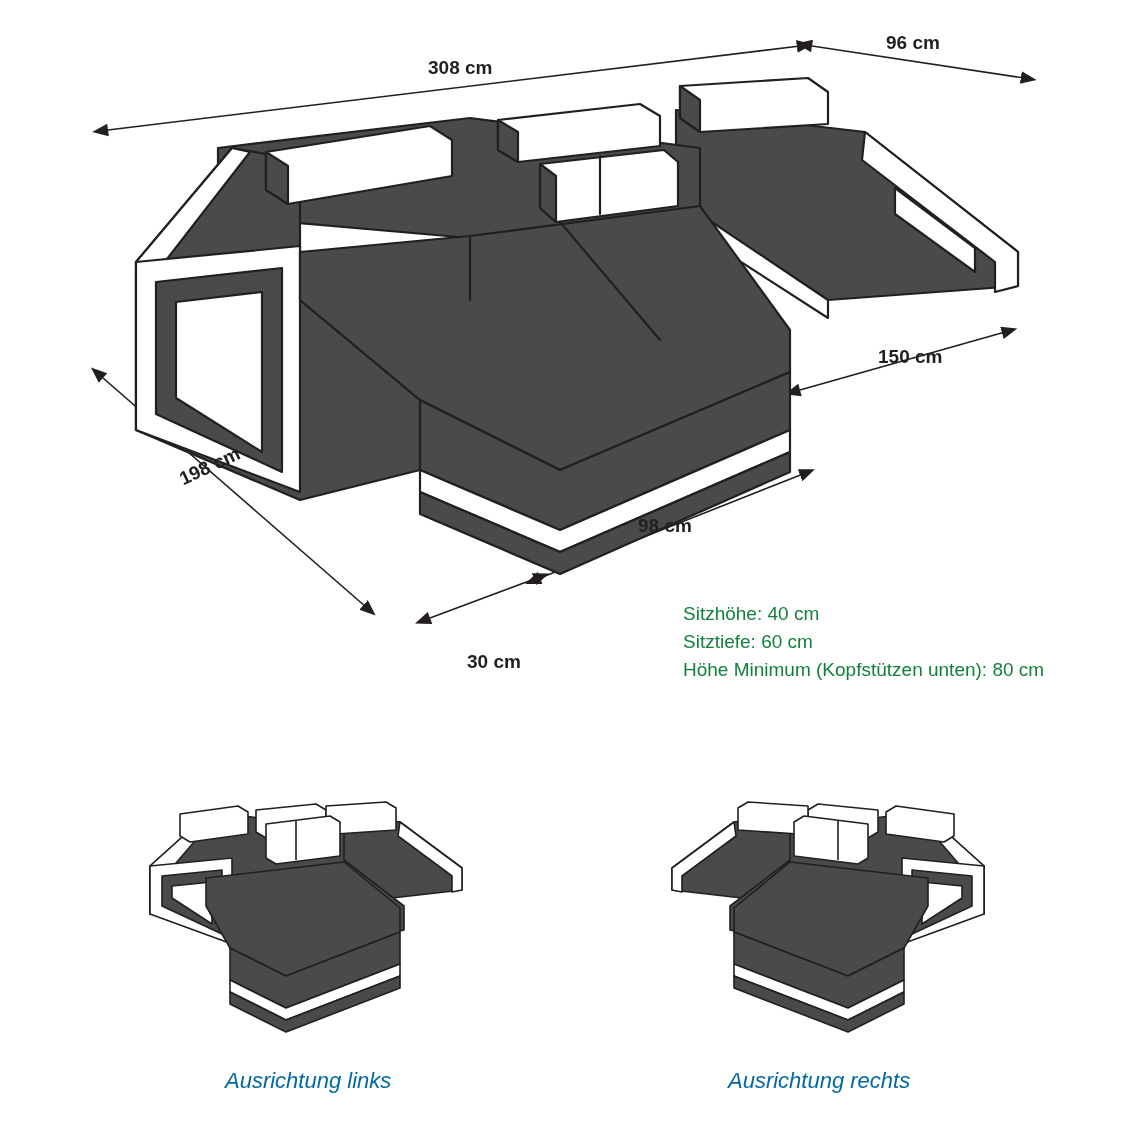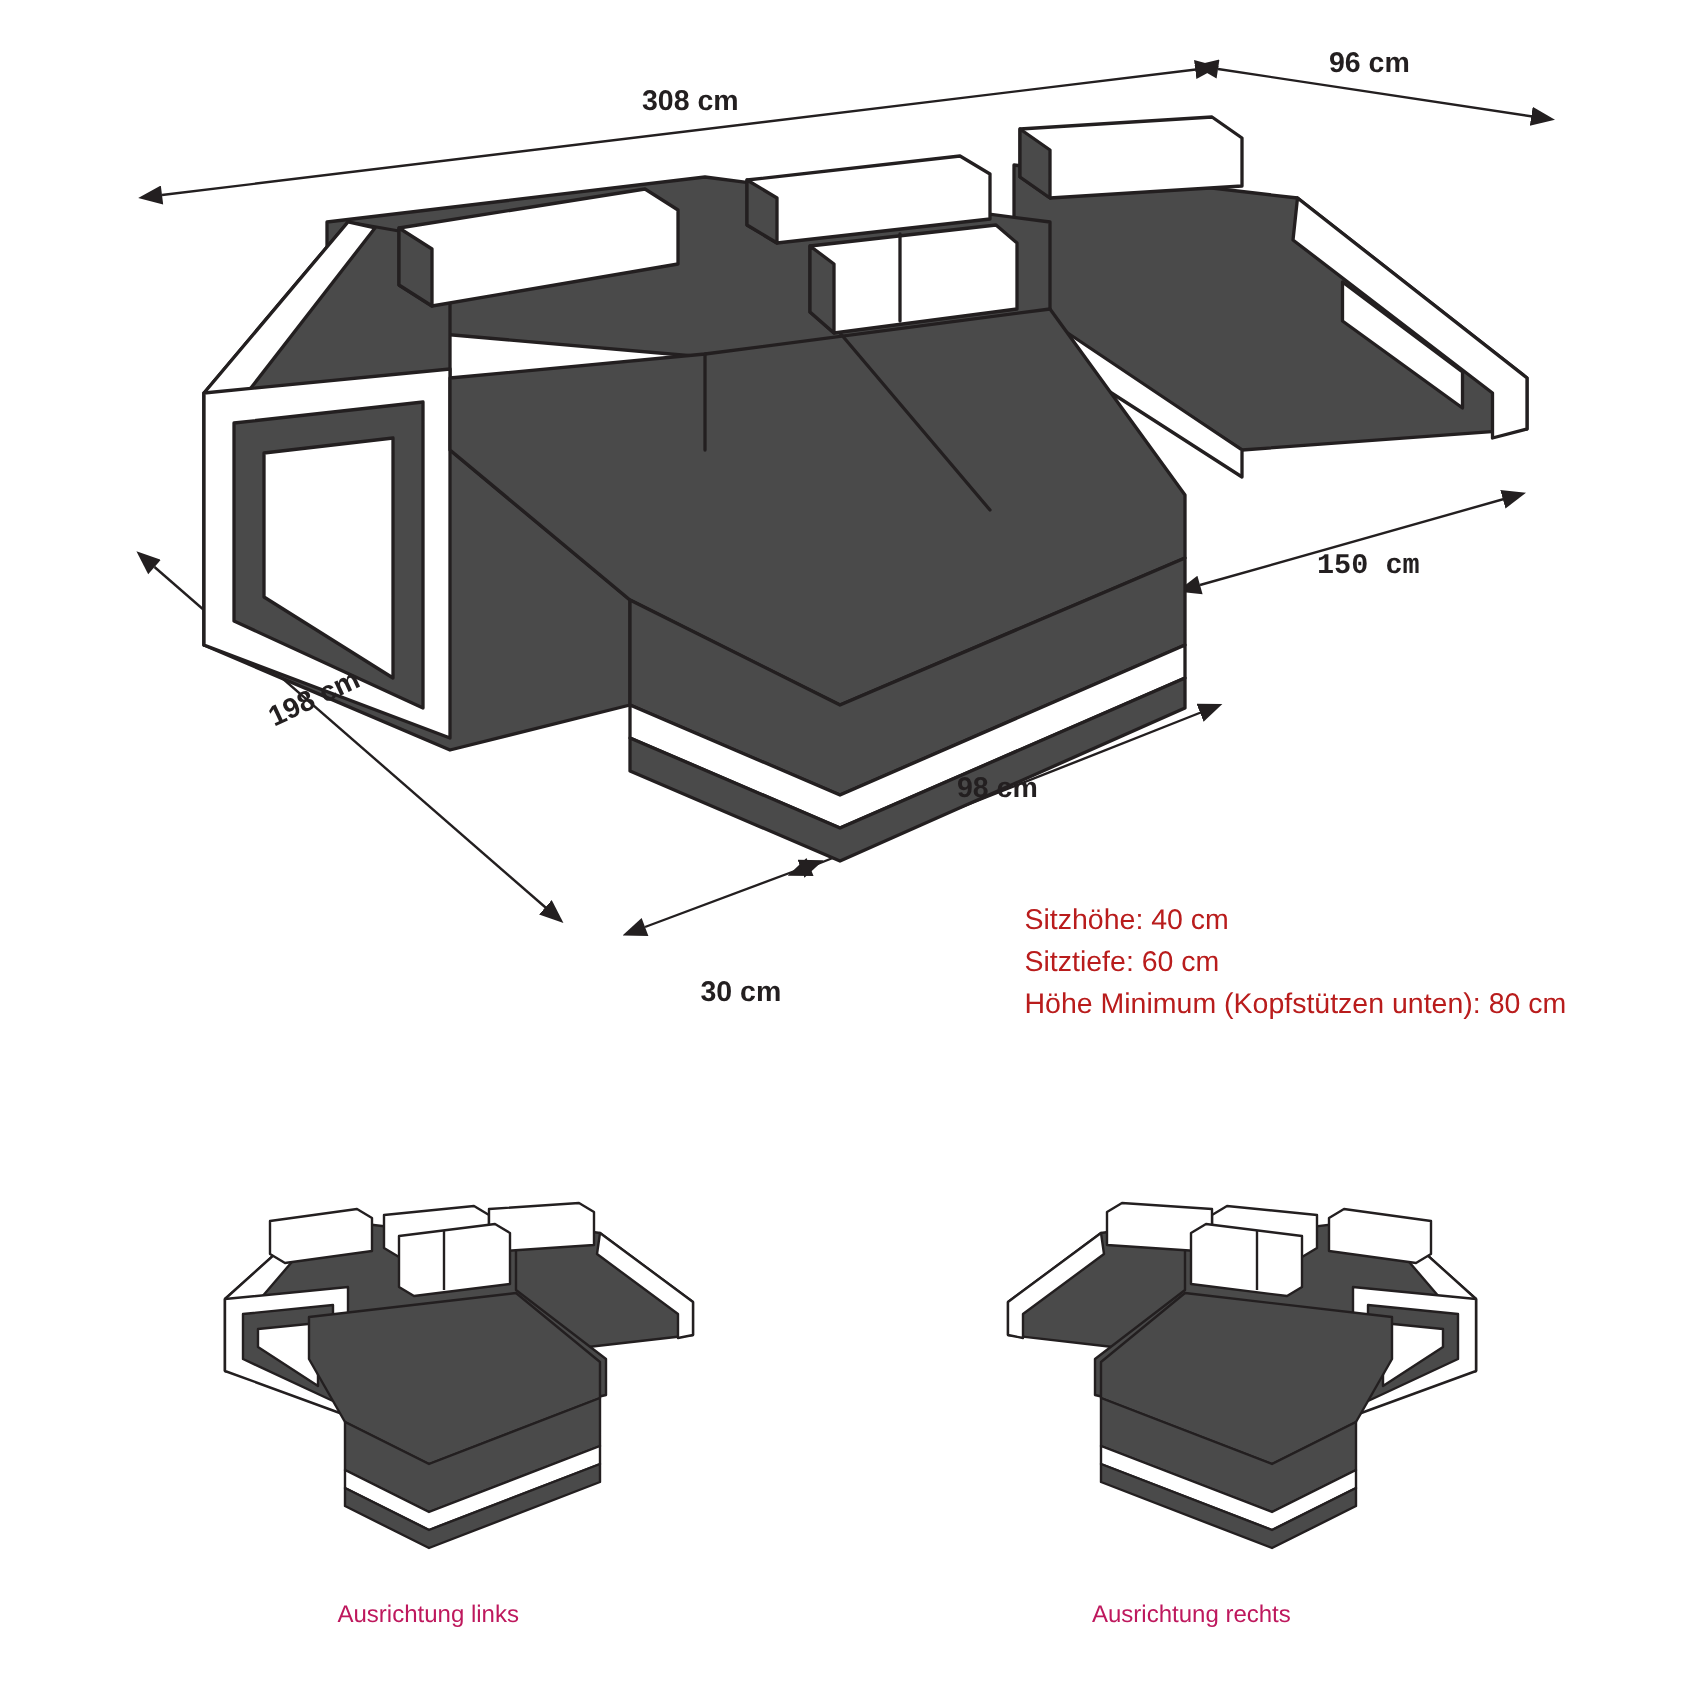--- a/index.html
+++ b/index.html
@@ -36,28 +36,29 @@
   .dim-label.rot {
     transform: rotate(-25deg);
     transform-origin: left top;
   }
   .spec-block {
     position: absolute;
     left: 683px;
     top: 600px;
     font-size: 19px;
     line-height: 28px;
-    color: #b91c1c;
+    color: #15803d;
     white-space: nowrap;
   }
   .variant-caption {
     position: absolute;
-    font-size: 16px;
-    color: #be185d;
+    font-size: 22px;
+    color: #0369a1;
     white-space: nowrap;
+    font-style: italic;
   }
   #cap-left  { left: 225px; top: 1068px; }
   #cap-right { left: 728px; top: 1068px; }
 </style>
 </head>
 <body>
 
 <div id="stage">
 
   <svg class="svg-layer" viewBox="0 0 1134 1134">
@@ -169,21 +170,21 @@
       <path d="M326,806 L386,802 L396,808 L396,830 L336,834 L326,828 Z" fill="#ffffff"></path>
       <path d="M266,824 L330,816 L340,822 L340,856 L276,864 L266,858 Z" fill="#ffffff"></path>
       <path d="M296,820 L296,860" fill="none"></path>
     </g>
   </svg>
 
   <div class="dim-label" style="left:428px; top:57px;">308 cm</div>
 
   <div class="dim-label" style="left:886px; top:32px;text-align:right;">96 cm</div>
 
-  <div class="dim-label" style="left:878px; top:366px;font-family:Liberation Mono, monospace;">150 cm</div>
+  <div class="dim-label" style="left:878px; top:346px;">150 cm</div>
 
   <div class="dim-label rot" style="left:176px; top:470px;">198 cm</div>
 
   <div class="dim-label" style="left:638px; top:515px;">98 cm</div>
 
   <div class="dim-label" style="left:467px; top:607px;margin-top:44px;">30 cm</div>
 
   <div class="spec-block">
     <div>Sitzhöhe: 40 cm</div>
     <div>Sitztiefe: 60 cm</div>

